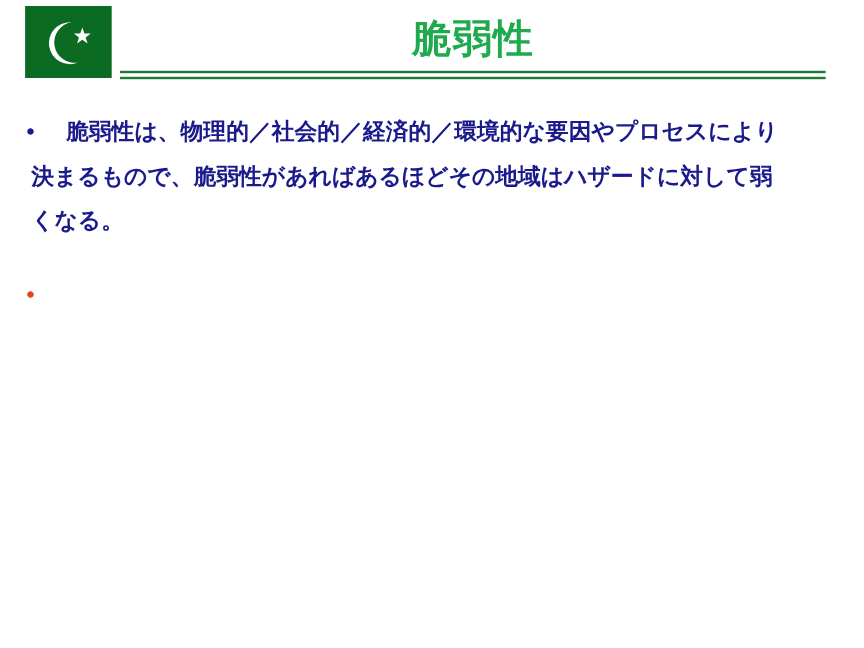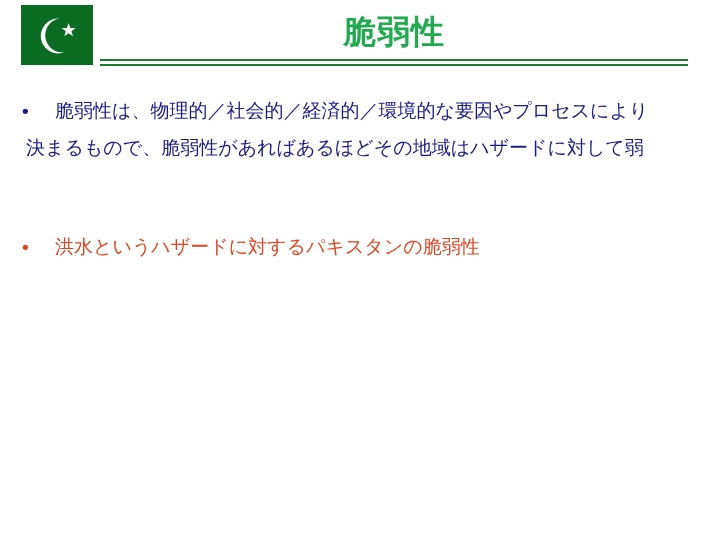--- a/index.html
+++ b/index.html
@@ -107,21 +107,21 @@
     left: 22px;
     top: 0;
     font-size: 19px;
     line-height: 37px;
     font-weight: bold;
   }
 
   .bullet-text {
     font-size: 19px;
     line-height: 37px;
-    font-weight: normal;
+    font-weight: bold;
     letter-spacing: 0px;
     white-space: nowrap;
   }
 
   .para-nav {
     color: #1a1a8c;
   }
   .para-red {
     color: #e2441f;
   }
@@ -185,25 +185,27 @@
   <div id="body-content">
 
     <div id="bullet-1" class="bullet-block">
       <div class="bullet-row">
         <span class="bullet-marker para-nav">•</span>
         <span class="bullet-text para-nav">脆弱性は、物理的／社会的／経済的／環境的な要因やプロセスにより</span>
       </div>
       <div class="cont-line">
         <span class="bullet-text para-nav">決まるもので、脆弱性があればあるほどその地域はハザードに対して弱</span>
       </div>
+      <div class="cont-line">
+        <span class="bullet-text para-nav">くなる。</span>
+      </div>
     </div>
 
     <div id="bullet-2" class="bullet-block">
       <div class="bullet-row">
         <span class="bullet-marker para-red">•</span>
-        <span class="bullet-text para-red">洪水というハザードに対するパキスタンの脆弱性</span>
       </div>
     </div>
 
   </div>
 
 
 </div>
 
 </body></html>

